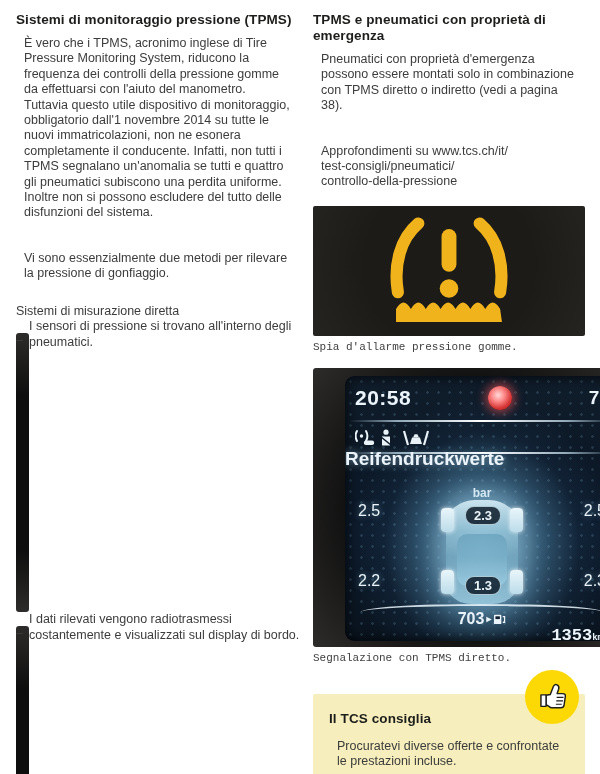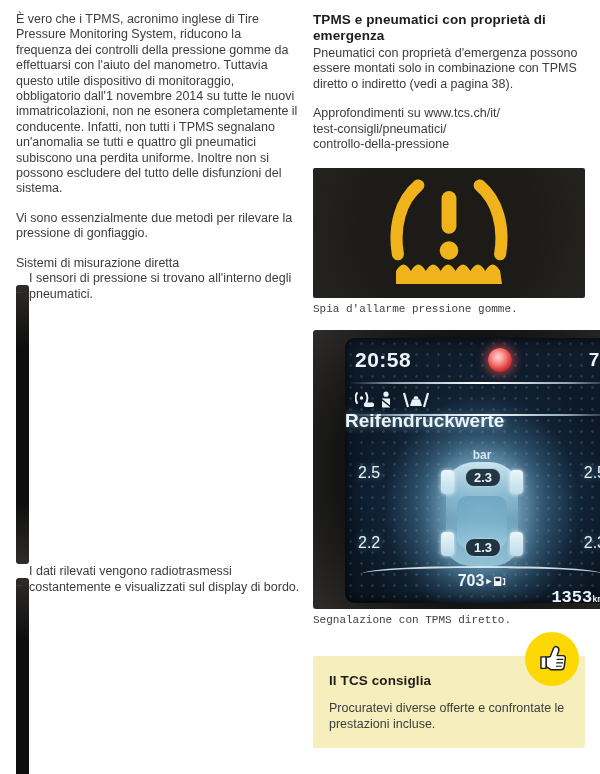--- a/index.html
+++ b/index.html
@@ -4,21 +4,21 @@
 <style>
   html,body{margin:0;padding:0;}
   body{
     width:600px;height:774px;background:#ffffff;position:relative;overflow:hidden;
     font-family:"Liberation Sans",sans-serif;color:#3c3c3c;
   }
   .col{position:absolute;top:12px;}
   .col-left{left:16px;width:284px;}
   .col-right{left:313px;width:272px;}
   h3{font-size:13.5px;line-height:16px;color:#1d1d1b;margin:0 0 2px 0;font-weight:bold;letter-spacing:.1px;}
-  p{font-size:12.5px;line-height:15.4px;margin:0;}
+  p{font-size:12.5px;line-height:15.4px;margin:8px;}
   .gap{height:14px;}
   .subhead{font-size:12.5px;line-height:15.4px;margin:0;}
   .dashlist{margin:0;}
   .dashlist .li{display:flex;font-size:12.5px;line-height:15.4px;}
   .dashlist .dash{width:13px;flex:none;}
   .prelines{white-space:pre-line;}
   
   .warnbox{
     margin-top:16px;width:272px;height:130px;border-radius:2px;
     background:radial-gradient(circle at 50% 45%, #1c1b18 55%, #262421 100%);
@@ -81,20 +81,21 @@
   .advice{position:relative;margin-top:29px;background:#f6eebc;border-radius:2px;padding:17px 16px 16px 16px;}
   .advice h3{margin:0;}
   .advice p{margin-top:12px;}
   .badge{position:absolute;top:-24px;right:6px;width:54px;height:54px;border-radius:50%;background:#fcd905;
     display:flex;align-items:center;justify-content:center;}
 </style>
 </head>
 <body>
 
 <div class="col col-left">
+  <h3>Sistemi di monitoraggio pressione (TPMS)</h3>
   <p>È vero che i TPMS, acronimo inglese di Tire Pressure Monitoring System, riducono la frequenza dei controlli della pressione gomme da effettuarsi con l'aiuto del manometro. Tuttavia questo utile dispositivo di monitoraggio, obbligatorio dall'1 novembre 2014 su tutte le nuovi immatricolazioni, non ne esonera completamente il conducente. Infatti, non tutti i TPMS segnalano un'anomalia se tutti e quattro gli pneumatici subiscono una perdita uniforme. Inoltre non si possono escludere del tutto delle disfunzioni del sistema.</p>
   <div class="gap"></div>
   <p>Vi sono essenzialmente due metodi per rilevare la pressione di gonfiaggio.</p>
   <div class="gap"></div>
   <p class="subhead">Sistemi di misurazione diretta</p>
   <div class="dashlist">
     <div class="li">
         <span class="dash">–</span>
         <span>I sensori di pressione si trovano all'interno degli pneumatici.</span>
       </div>

